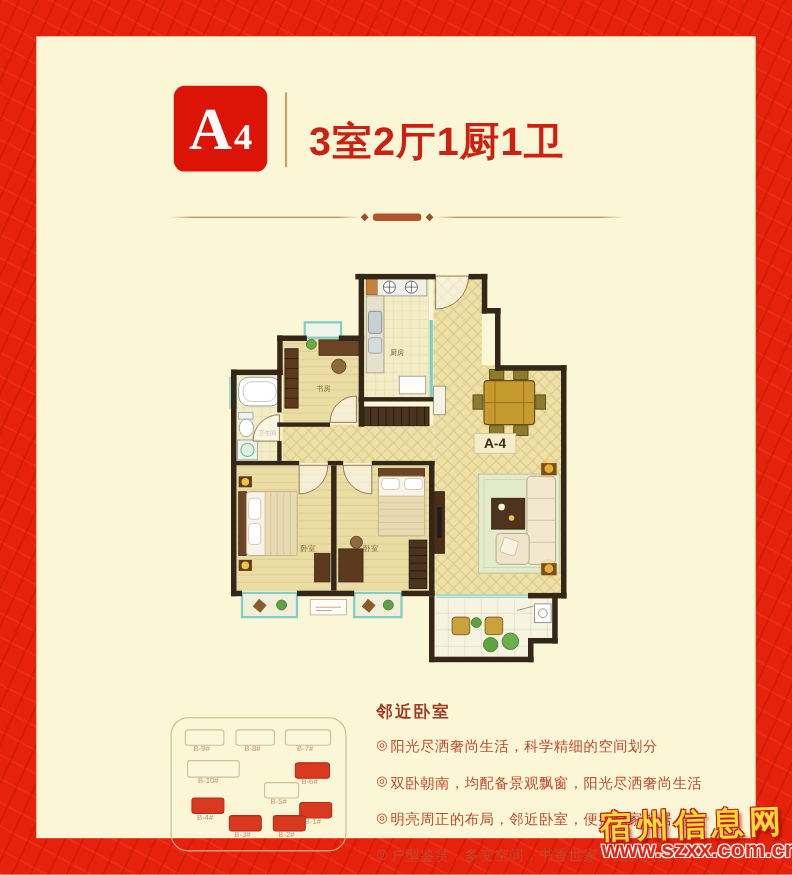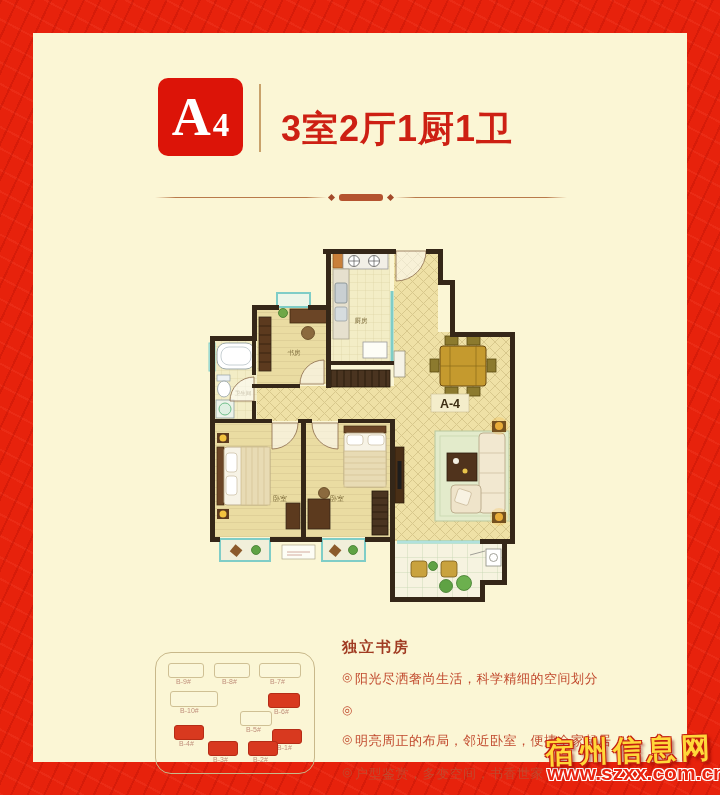--- a/index.html
+++ b/index.html
@@ -281,27 +281,28 @@
     <div class="blabel" style="left:23px;top:87px;">B-4#</div>
     <div class="bldg red" style="left:116px;top:76px;width:28px;height:13px;"></div>
     <div class="blabel" style="left:121px;top:91px;">B-1#</div>
     <div class="bldg red" style="left:52px;top:88px;width:28px;height:13px;"></div>
     <div class="blabel" style="left:57px;top:103px;">B-3#</div>
     <div class="bldg red" style="left:92px;top:88px;width:28px;height:13px;"></div>
     <div class="blabel" style="left:97px;top:103px;">B-2#</div>
   </div>
 
   <div class="features">
-    <div class="ftitle">独立书房</div>
+    <div class="ftitle">邻近卧室</div>
     <div class="feat">
       <span class="bl">◎</span>
       <span>阳光尽洒奢尚生活，科学精细的空间划分</span>
     </div>
     <div class="feat">
       <span class="bl">◎</span>
+      <span>双卧朝南，均配备景观飘窗，阳光尽洒奢尚生活</span>
     </div>
     <div class="feat">
       <span class="bl">◎</span>
       <span>明亮周正的布局，邻近卧室，便捷全家起居</span>
     </div>
     <div class="feat">
       <span class="bl">◎</span>
       <span>户型鉴赏，多变空间，书香世家，涵养人生</span>
     </div>
   </div>

